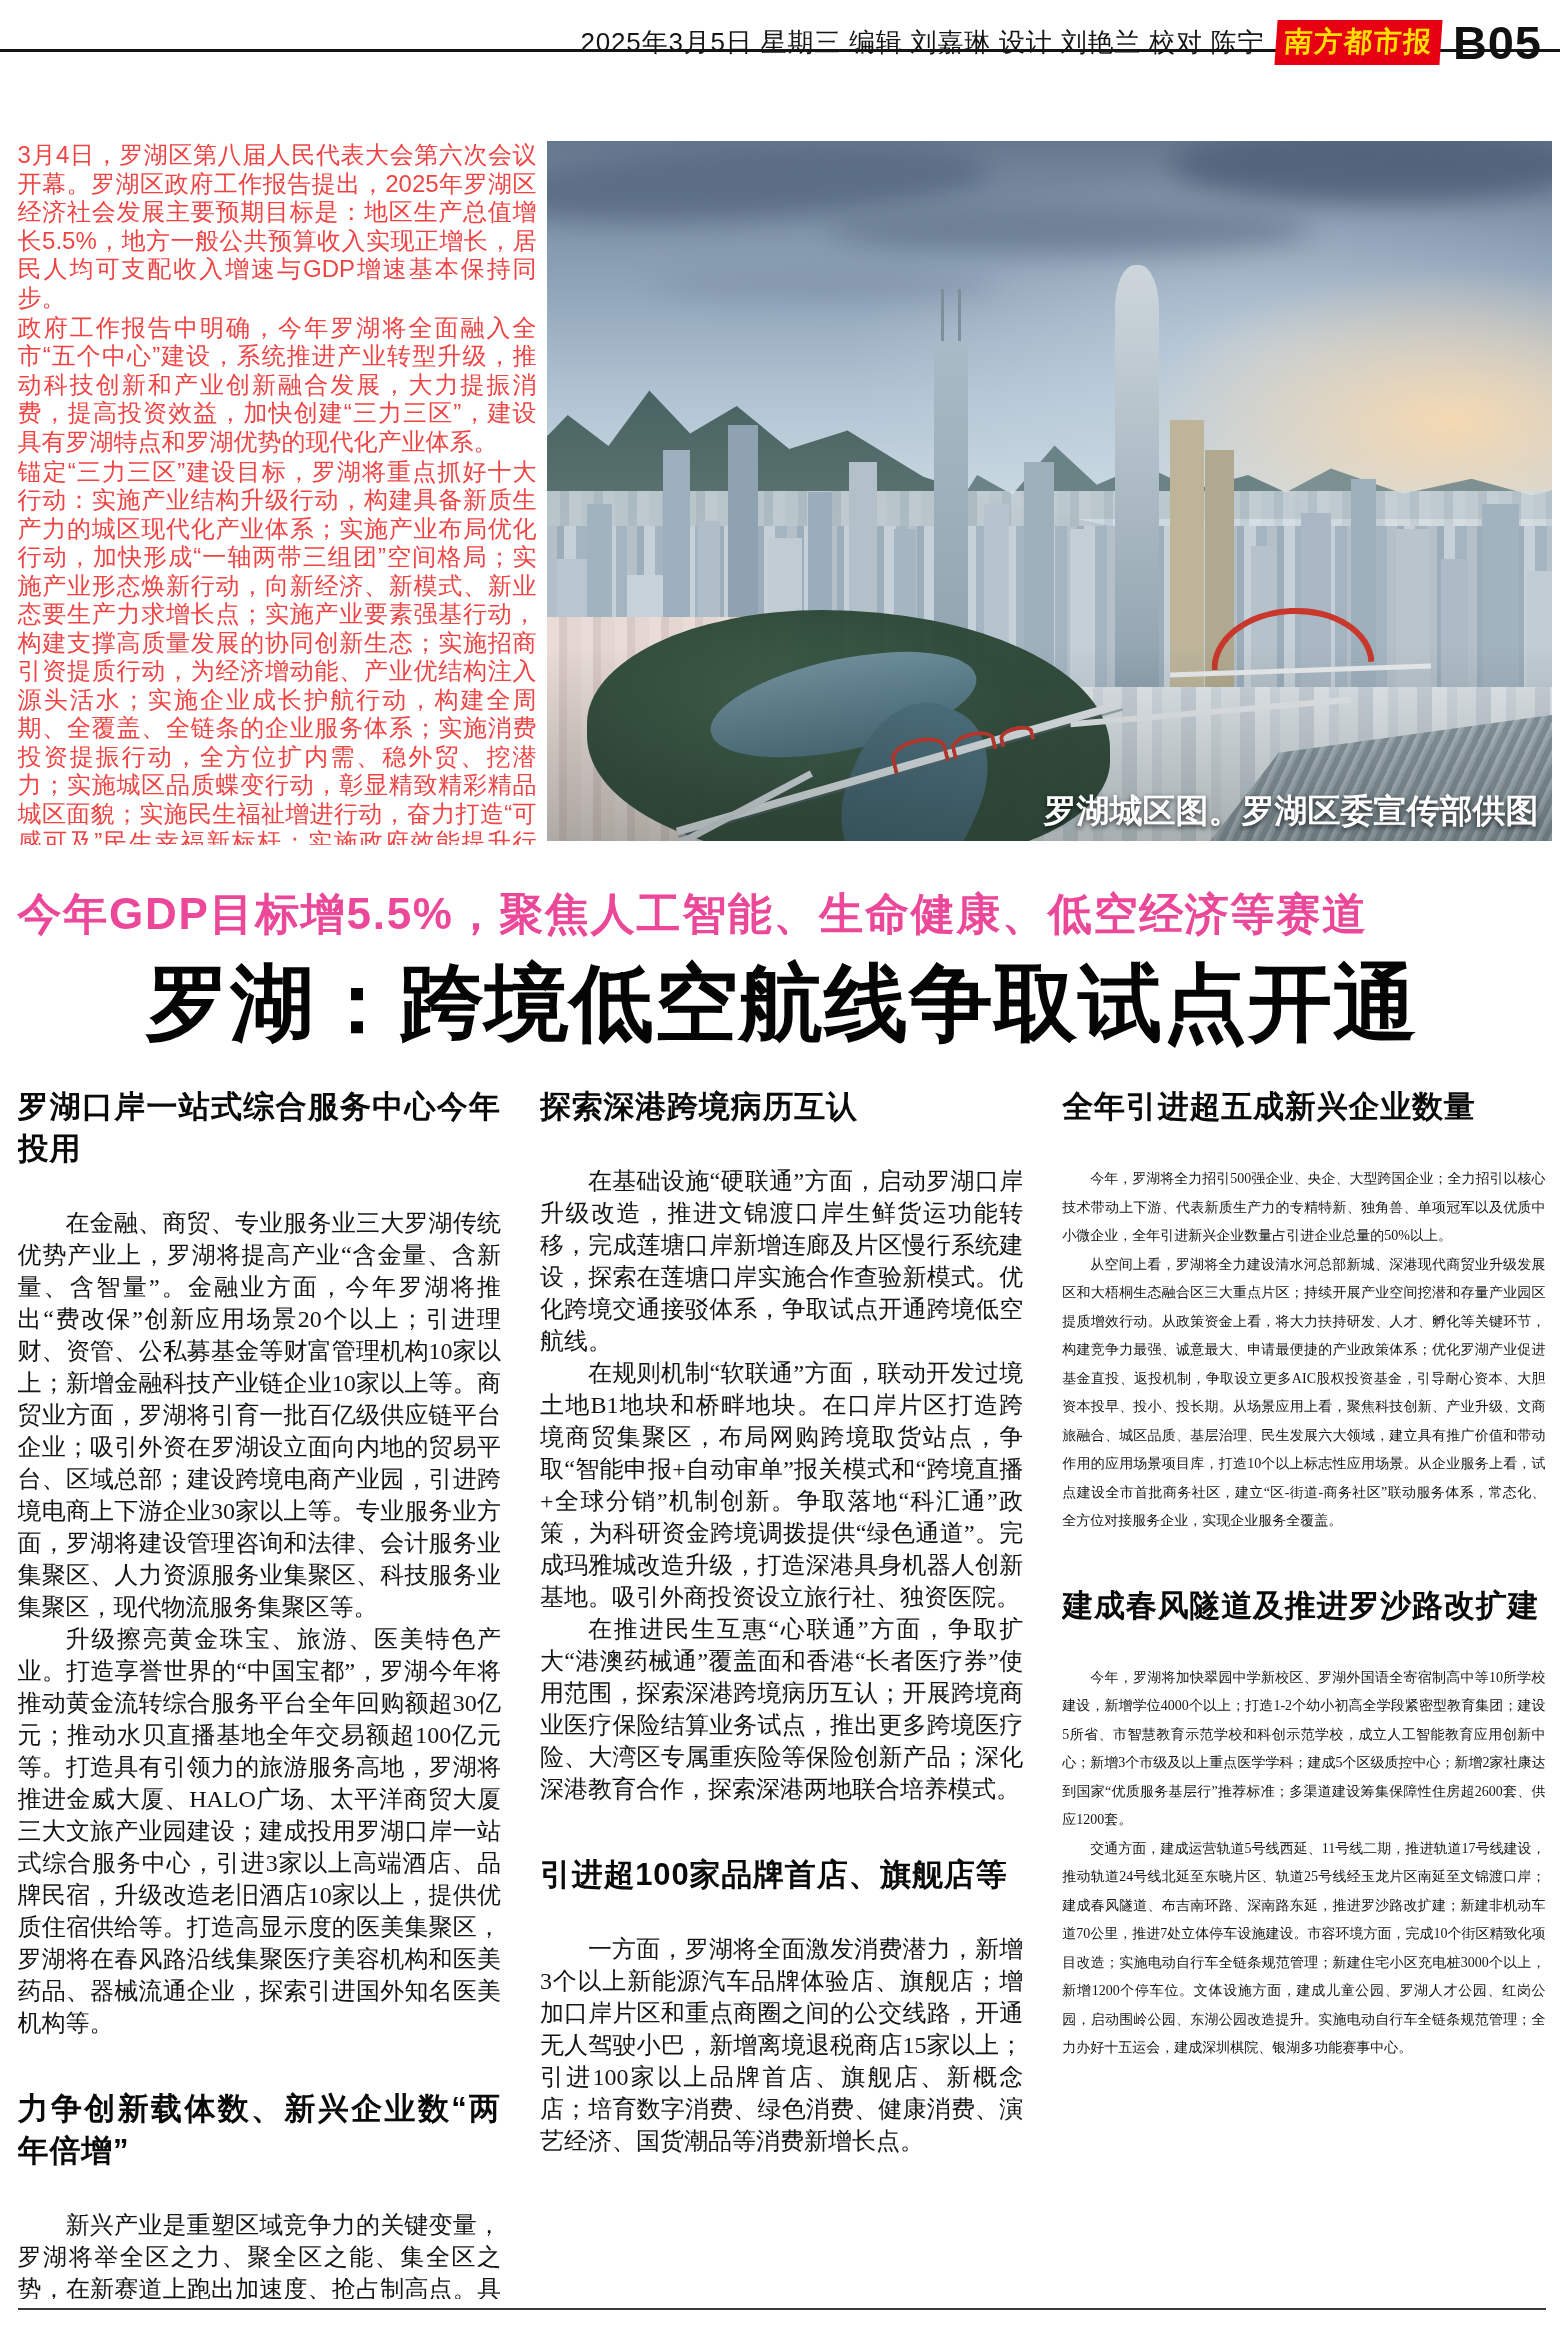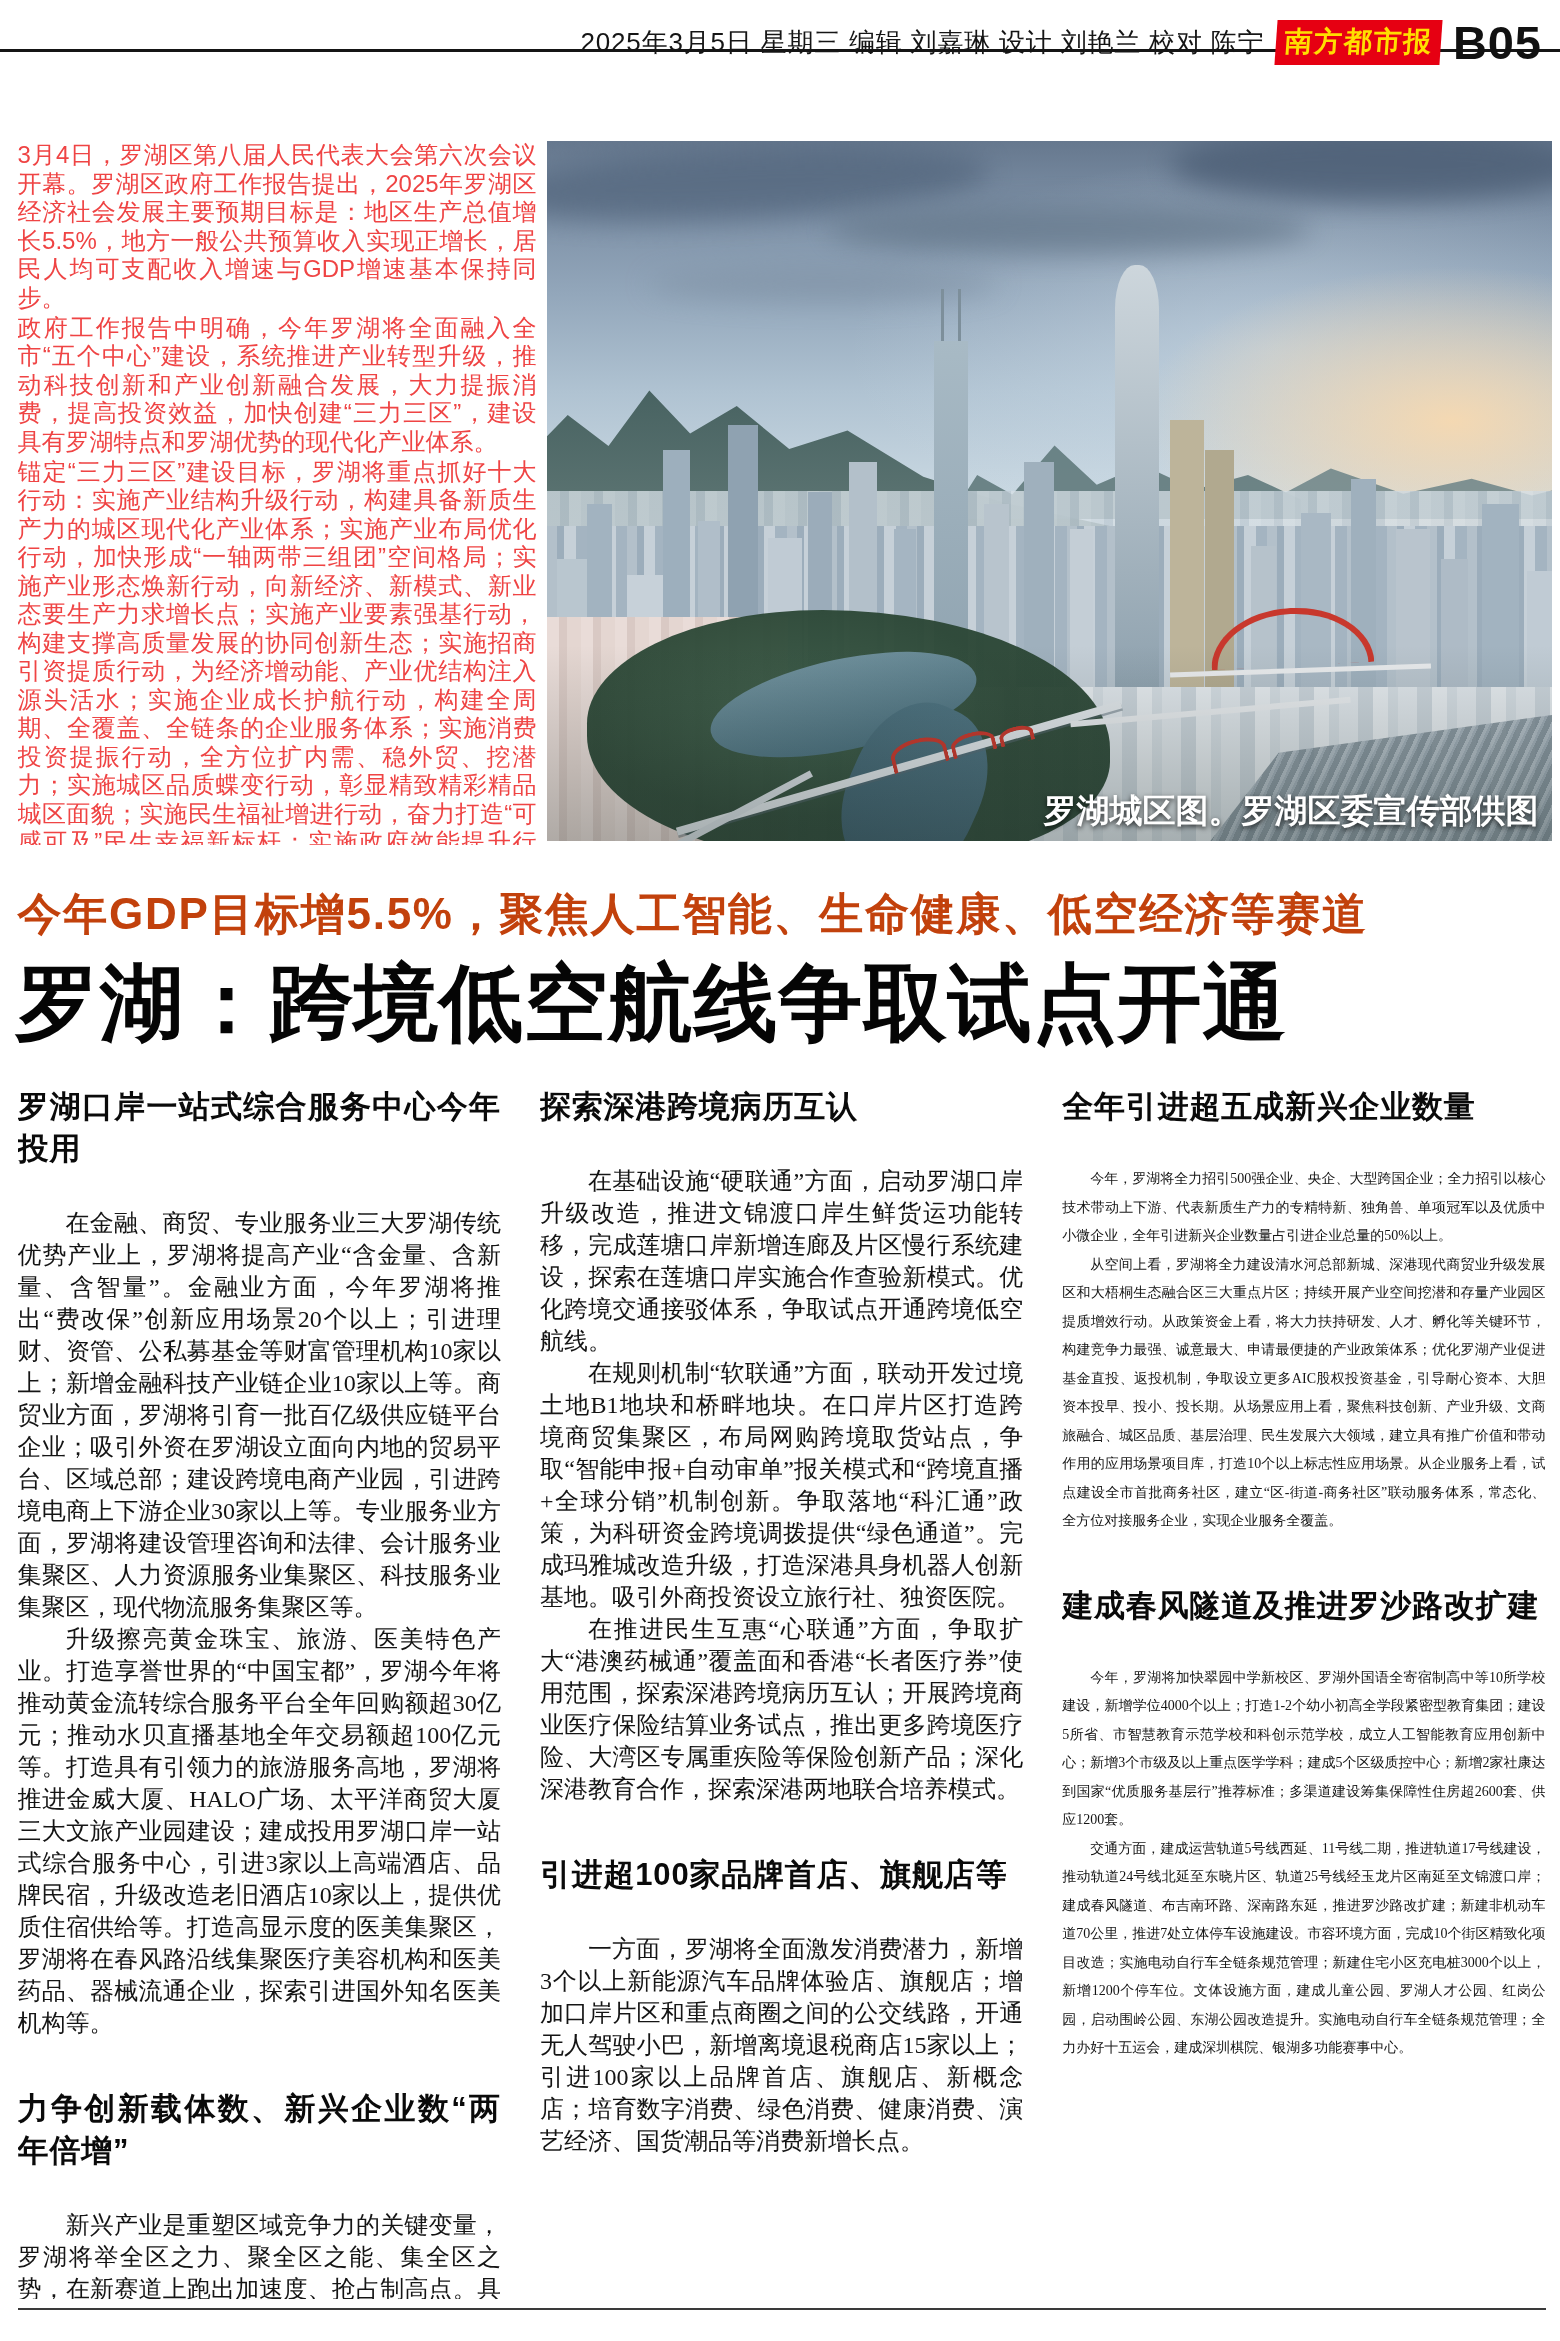--- a/index.html
+++ b/index.html
@@ -70,23 +70,23 @@
   .deck{position:absolute;left:62%;bottom:24%;width:26%;height:5px;background:#e8eaec;transform:rotate(-2deg);}
   .rails{position:absolute;right:0;bottom:0;width:34%;height:18%;opacity:.8;
         background:repeating-linear-gradient(115deg,#93a1ac 0 2.5px,#76858f 2.5px 8.4px,#a6b2bb 8.4px 11.7px);
         clip-path:polygon(0 100%,20% 30%,100% 0,100% 100%);}
   .vig{position:absolute;inset:0;background:linear-gradient(180deg,rgba(0,0,0,0) 72%,rgba(25,40,35,.28) 100%);}
   .caption{position:absolute;right:13.4px;bottom:7px;color:#fff;font-size:33px;font-weight:bold;
         text-shadow:0 1.7px 5px rgba(0,0,0,.75);z-index:5;}
 
   
   .kicker{position:absolute;left:17.6px;top:885px;width:1533px;font-size:44px;font-weight:600;
-        letter-spacing:1.7px;color:#c2410c;white-space:nowrap;}
+        letter-spacing:1.7px;color:#ec4899;white-space:nowrap;}
   .headline{position:absolute;left:15px;top:947px;width:1533px;margin:0;font-size:84px;font-weight:800;
-        letter-spacing:0.8px;color:#050505;white-space:nowrap;}
+        letter-spacing:0.8px;color:#050505;white-space:nowrap;text-align:center;}
 
   
   .cols{position:absolute;left:17.6px;top:1086px;width:1528px;height:1213px;display:grid;
         grid-template-columns:1fr 1fr 1fr;column-gap:39px;
         font-family:"Liberation Serif","DejaVu Serif",serif;}
   .col{overflow:hidden;height:1213px;text-align:justify;}
   .sec h3{font-family:"Liberation Sans","DejaVu Sans",sans-serif;font-size:31px;font-weight:bold;
         margin:0 0 37px 0;letter-spacing:0.8px;color:#0a0a0a;}
   .sec{margin:0 0 49px 0;}
   .sec p{margin:0;text-indent:2em;color:#141414;}

